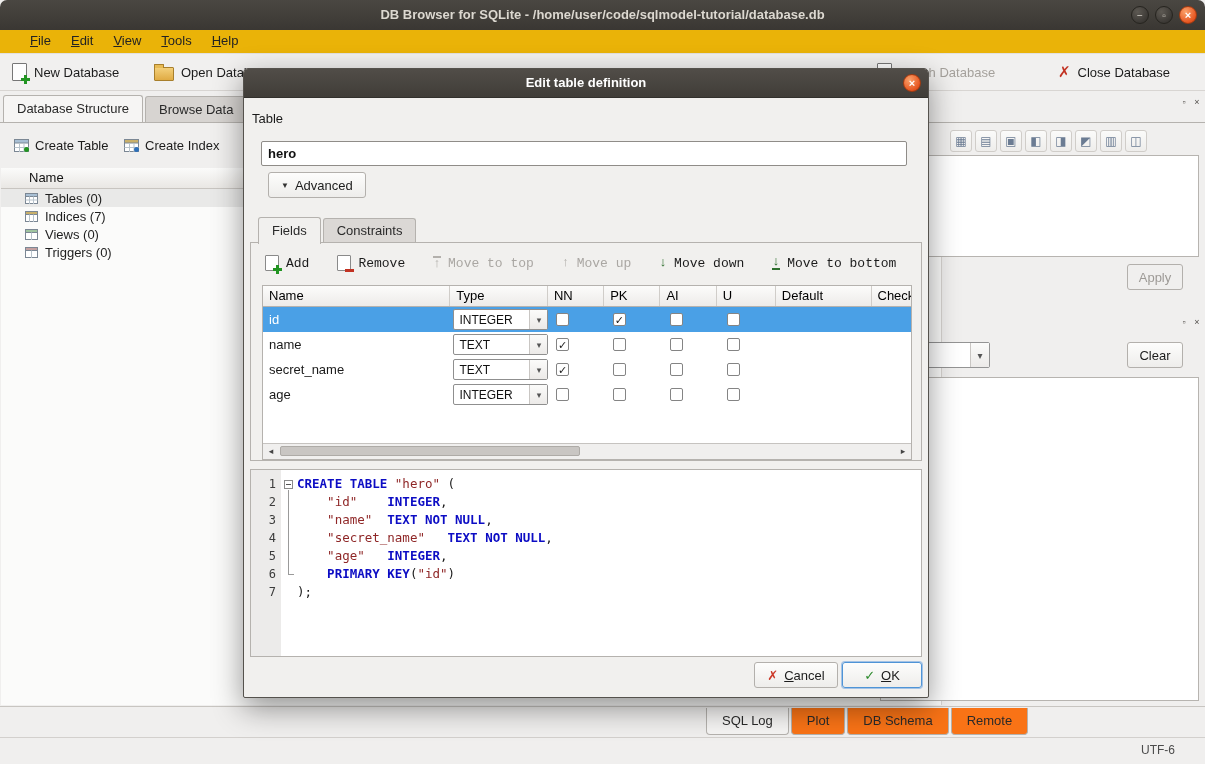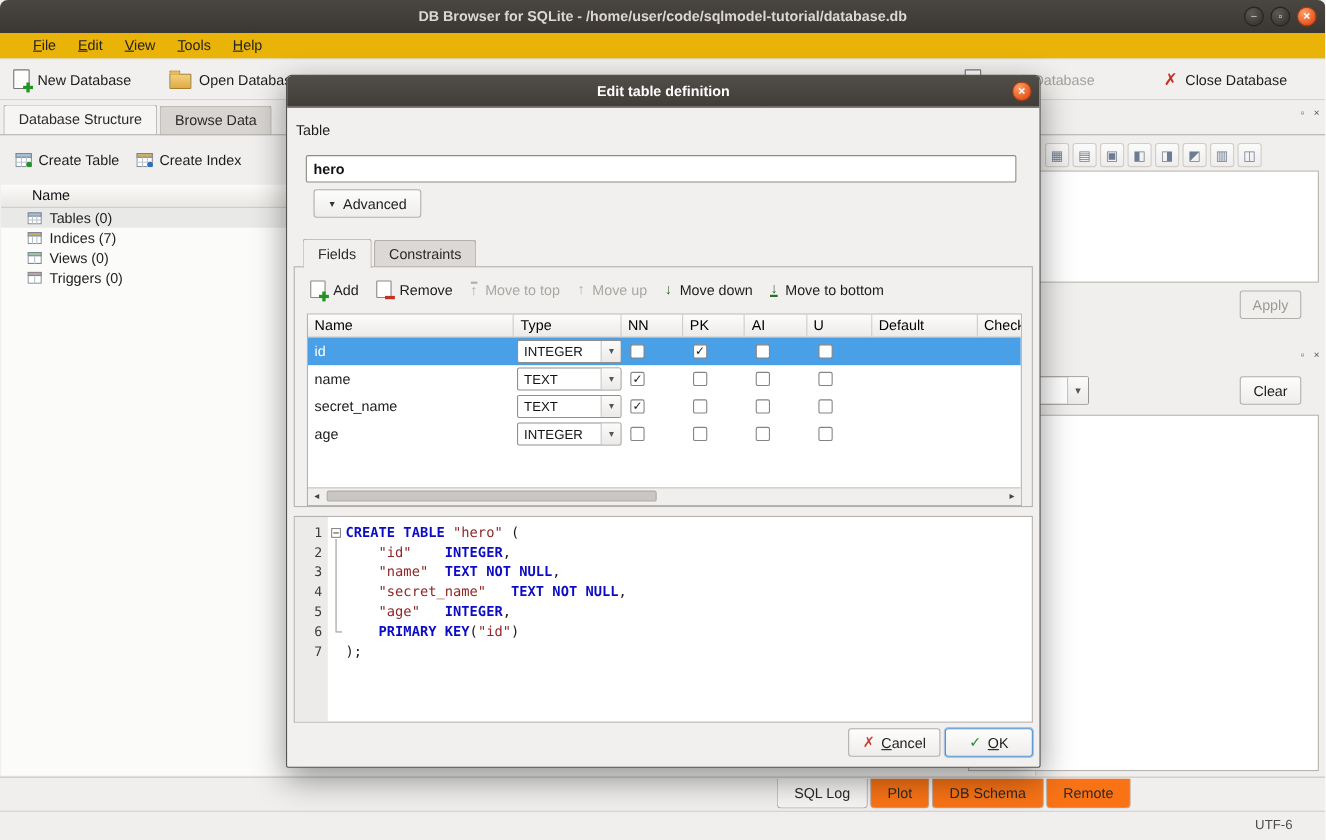--- a/index.html
+++ b/index.html
@@ -76,21 +76,21 @@
   
   .bottomline{left:0;top:706px;width:1205px;height:1px;background:#c8c5c1;}
   .bottomtabs{left:706px;top:708px;display:flex;gap:2px;}
   .btab{height:26px;line-height:26px;padding:0 15px;border:1px solid #b5b2ae;border-top:none;
     background:#f97316;border-radius:0 0 4px 4px;color:#2a2a2a;}
   .btab.active{background:#f6f5f4;}
   .statusbar{left:0;top:737px;width:1205px;height:27px;background:#f0efee;border-top:1px solid #d3d0cd;}
   .statustext{position:absolute;right:30px;top:5px;color:#4c4c4c;font-size:12px;}
 
   
-  .dialog{left:260px;top:68px;width:686px;height:630px;z-index:50;background:#f1f0ee;
+  .dialog{left:243px;top:68px;width:686px;height:630px;z-index:50;background:#f1f0ee;
     border:1px solid #55524d;border-radius:5px 5px 2px 2px;box-sizing:border-box;
     box-shadow:0 10px 30px rgba(0,0,0,.42);}
   .dlg-titlebar{position:absolute;left:0;top:0;right:0;height:28px;
     background:linear-gradient(#514d48,#403d38);border-bottom:1px solid #32302c;border-radius:4px 4px 0 0;}
   .dlg-title{position:absolute;left:0;right:0;top:0;height:28px;line-height:28px;text-align:center;
     color:#fff;font-weight:700;font-size:13px;}
   .dlg-close{position:absolute;right:7px;top:5px;width:18px;height:18px;border-radius:50%;
     background:radial-gradient(circle at 35% 30%,#fba26b,#e4511c 75%);border:1px solid #a33a10;
     color:#fff;font-weight:700;font-size:11px;display:flex;align-items:center;justify-content:center;box-sizing:border-box;}
   .dlg-label{position:absolute;color:#1a1a1a;}
@@ -101,21 +101,21 @@
     background:linear-gradient(#fdfdfc,#eeedeb);border:1px solid #b3b0ac;border-radius:3px;color:#1c1c1c;}
   .adv-arrow{font-size:8px;color:#333;}
 
   .dlg-tabs{position:absolute;left:14px;top:148px;display:flex;align-items:flex-end;}
   .dtab{height:24px;line-height:24px;padding:0 13px;border:1px solid #b5b2ae;border-bottom:none;
     background:#dbd8d5;border-radius:3px 3px 0 0;margin-right:2px;color:#2a2a2a;}
   .dtab.active{background:#f1f0ee;height:26px;line-height:26px;position:relative;z-index:2;margin-bottom:-1px;}
 
   .fields-frame{position:absolute;left:6px;top:173px;width:672px;height:219px;border:1px solid #b5b2ae;
     background:#f1f0ee;box-sizing:border-box;}
-  .ftoolbar{position:absolute;left:14px;top:8px;display:flex;gap:16px;align-items:center;height:24px;}
+  .ftoolbar{position:absolute;left:14px;top:8px;display:flex;gap:28px;align-items:center;height:24px;font-family:Liberation Mono, monospace;}
   .fbtn{display:flex;align-items:center;gap:7px;color:#1c1c1c;}
   .fbtn.disabled{color:#aaa7a3;}
   .field-ico{position:relative;width:12px;height:14px;background:#fff;border:1px solid #8a8a8a;border-radius:1px;display:inline-block;}
   .mv{font-size:13px;font-weight:700;color:#2d6e2d;line-height:12px;}
   .fbtn.disabled .mv{color:#b3b0ac;}
   .mv.cap-top{border-top:2px solid currentColor;}
   .mv.cap-bottom{border-bottom:2px solid currentColor;}
 
   .grid{position:absolute;left:11px;top:42px;width:650px;height:175px;border:1px solid #b5b2ae;
     background:#fff;box-sizing:border-box;overflow:hidden;}

